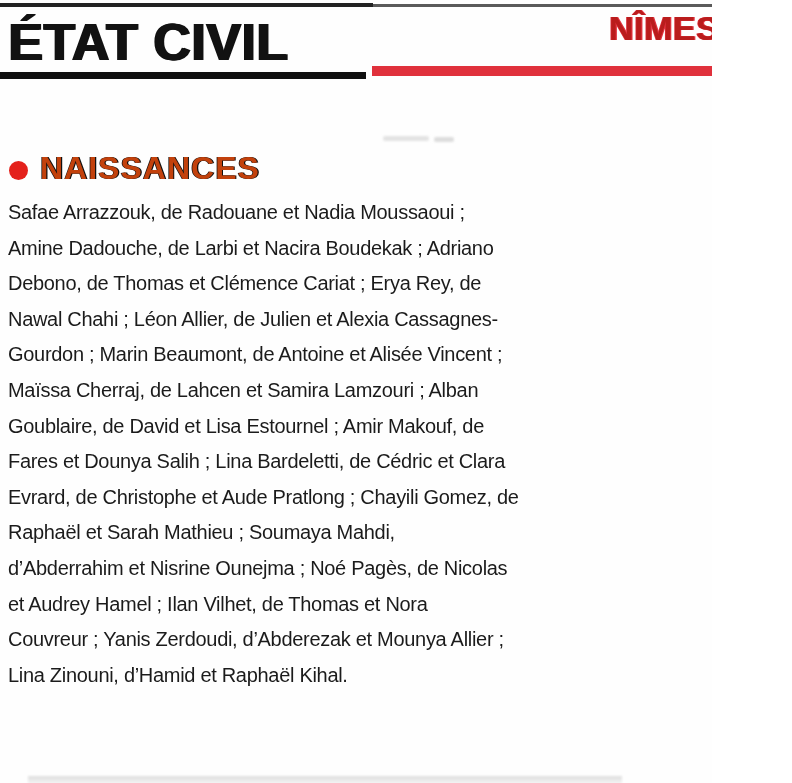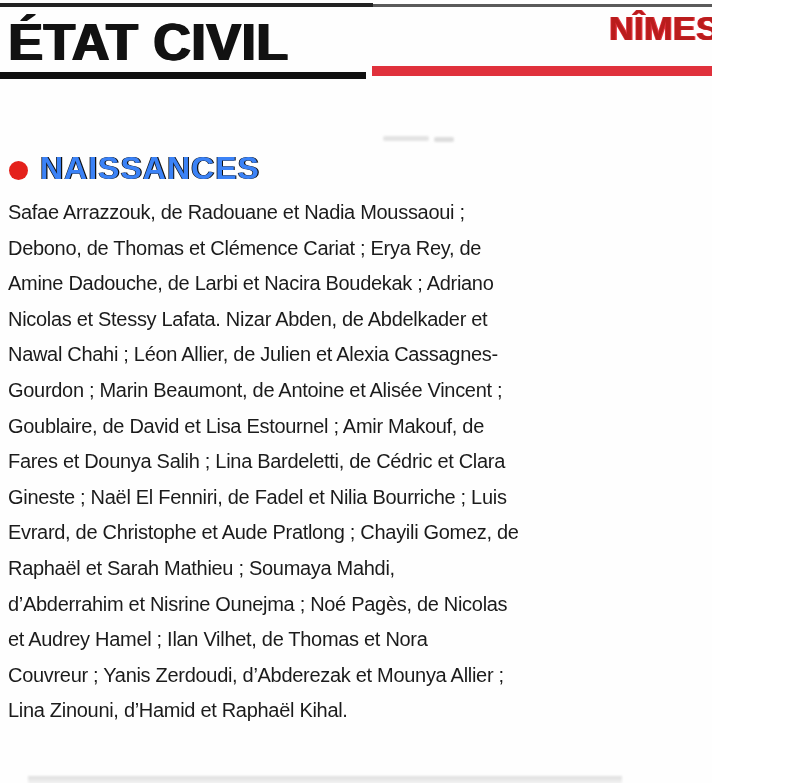--- a/index.html
+++ b/index.html
@@ -77,21 +77,21 @@
   .births-head {
     position: absolute; left: 9px; top: 152px;
     display: flex; align-items: center; gap: 12px;
   }
   .bullet {
     width: 19px; height: 19px; border-radius: 50%;
     background: #e4211b; flex: 0 0 auto;
     margin-top: 4px;
   }
   .births-title {
-    font-size: 32px; font-weight: 700; color: #3b82f6;
+    font-size: 32px; font-weight: 700; color: #c2410c;
     letter-spacing: 1px; line-height: 1;
     text-shadow: 1.2px 0 #101010, -0.7px 0 #101010;
     white-space: nowrap;
   }
 
   .births-body {
     position: absolute; left: 8px; top: 195px;
     width: 778px;
     color: #1b1b1b;
   }
@@ -120,28 +120,27 @@
   <div class="artifact-a"></div>
   <div class="artifact-b"></div>
 
   <div class="births-head">
     <span class="bullet"></span>
     <span class="births-title">NAISSANCES</span>
   </div>
 
   <div class="births-body">
     <div class="text-line">Safae Arrazzouk, de Radouane et Nadia Moussaoui ;</div>
+    <div class="text-line">Amine Dadouche, de Larbi et Nacira Boudekak ; Adriano</div>
     <div class="text-line">Debono, de Thomas et Clémence Cariat ; Erya Rey, de</div>
-    <div class="text-line">Amine Dadouche, de Larbi et Nacira Boudekak ; Adriano</div>
-    <div class="text-line">Nicolas et Stessy Lafata. Nizar Abden, de Abdelkader et</div>
     <div class="text-line">Nawal Chahi ; Léon Allier, de Julien et Alexia Cassagnes-</div>
     <div class="text-line">Gourdon ; Marin Beaumont, de Antoine et Alisée Vincent ;</div>
+    <div class="text-line">Maïssa Cherraj, de Lahcen et Samira Lamzouri ; Alban</div>
     <div class="text-line">Goublaire, de David et Lisa Estournel ; Amir Makouf, de</div>
     <div class="text-line">Fares et Dounya Salih ; Lina Bardeletti, de Cédric et Clara</div>
-    <div class="text-line">Gineste ; Naël El Fenniri, de Fadel et Nilia Bourriche ; Luis</div>
     <div class="text-line">Evrard, de Christophe et Aude Pratlong ; Chayili Gomez, de</div>
     <div class="text-line">Raphaël et Sarah Mathieu ; Soumaya Mahdi,</div>
     <div class="text-line">d’Abderrahim et Nisrine Ounejma ; Noé Pagès, de Nicolas</div>
     <div class="text-line">et Audrey Hamel ; Ilan Vilhet, de Thomas et Nora</div>
     <div class="text-line">Couvreur ; Yanis Zerdoudi, d’Abderezak et Mounya Allier ;</div>
     <div class="text-line">Lina Zinouni, d’Hamid et Raphaël Kihal.</div>
   </div>
 
   <div class="bottom-band"></div>
 

